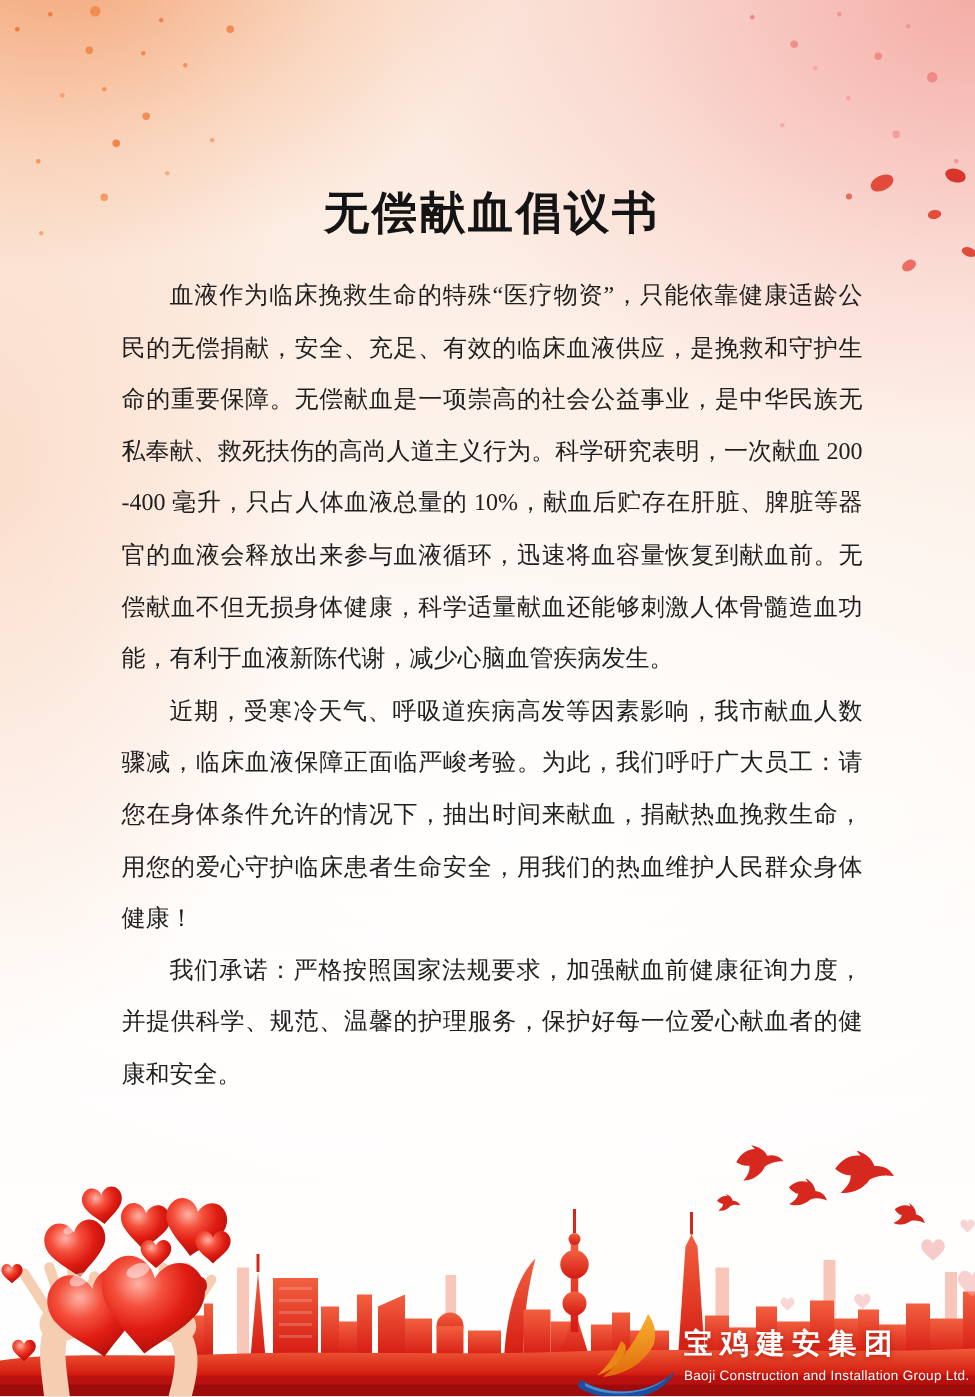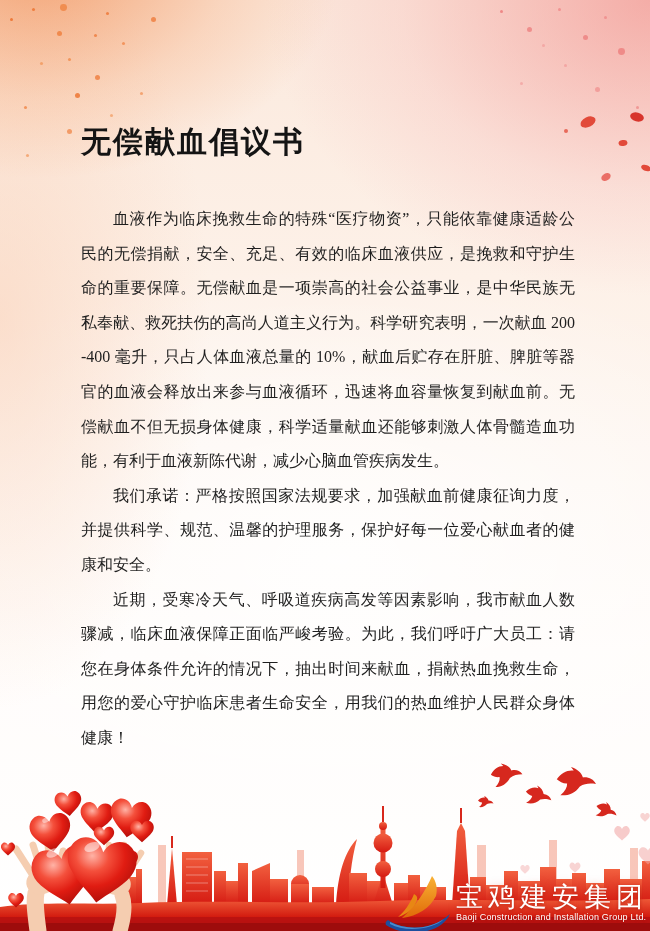--- a/index.html
+++ b/index.html
@@ -24,27 +24,27 @@
       130px 74px 0 0 rgba(240,130,60,.6), 58px 112px 0 1px rgba(238,122,52,.65),
       16px 136px 0 0 rgba(240,136,66,.6), 100px 96px 0 0 rgba(240,136,66,.55); }
   .splatter.pink { left:500px; top:10px; background:rgba(235,120,120,.8);
     box-shadow: 28px 18px 0 1px rgba(235,120,120,.7), 58px -2px 0 0 rgba(238,132,132,.75),
       84px 26px 0 1px rgba(235,120,120,.7), 104px 6px 0 0 rgba(238,132,132,.7),
       120px 40px 0 2px rgba(235,112,112,.65), 64px 54px 0 0 rgba(240,146,146,.6),
       20px 72px 0 0 rgba(240,146,146,.55), 96px 78px 0 1px rgba(238,132,132,.6),
       136px 96px 0 0 rgba(235,120,120,.6), 42px 34px 0 0 rgba(240,146,146,.55); }
   .art { position:absolute; inset:0; z-index:2; }
   .content { position:absolute; left:81px; top:122px; width:494px; z-index:3; }
-  .doc-title { font-size:30px; font-weight:bold; color:#141414; text-align:left;
-    letter-spacing:2px; margin-bottom:39px; }
+  .doc-title { font-size:30px; font-weight:bold; color:#141414; text-align:center;
+    letter-spacing:2px; margin-bottom:18px; }
   .doc-paragraph { font-size:16px; line-height:34.6px; color:#1f1f1f;
     text-align:justify; text-indent:2em; word-break:break-all; }
   .logo-text { position:absolute; left:456px; top:882px; z-index:4;
     font-family:"Liberation Sans", sans-serif; color:#ffffff; }
-  .logo-cn { font-size:27px; font-weight:normal; letter-spacing:5px; line-height:30px;
+  .logo-cn { font-size:19px; font-weight:bold; letter-spacing:5px; line-height:30px;
     text-shadow:0 1px 3px rgba(170,25,12,.6), 0 0 8px rgba(210,50,30,.5); white-space:nowrap; }
   .logo-en { font-size:9px; letter-spacing:.2px; line-height:11px;
     text-shadow:0 1px 2px rgba(170,25,12,.7); white-space:nowrap; }
 </style>
 </head>
 <body>
 
 <div class="page">
 
   <span class="splatter orange"></span>
@@ -202,22 +202,22 @@
       <path d="M34 0 C28 14 18 30 4 42 C20 40 32 32 38 20 C40 12 38 5 34 0 Z" fill="url(#sailGrad)"></path>
       <path d="M16 18 C12 28 6 36 0 41 C10 38 17 31 19 24 C20 21 18 19 16 18 Z" fill="#e88714"></path>
       <path d="M-10 44 C6 55 34 55 52 38 C44 57 10 63 -12 49 C-13 47 -12 45 -10 44 Z" fill="#1d4e9e"></path>
       <path d="M-8 46 C8 54 30 54 46 43 C36 53 8 57 -8 48 Z" fill="#4f93d2" opacity=".9"></path>
     </g>
   </svg>
 
   <div class="content">
     <h1 class="doc-title">无偿献血倡议书</h1>
     <p class="doc-paragraph">血液作为临床挽救生命的特殊“医疗物资”，只能依靠健康适龄公民的无偿捐献，安全、充足、有效的临床血液供应，是挽救和守护生命的重要保障。无偿献血是一项崇高的社会公益事业，是中华民族无私奉献、救死扶伤的高尚人道主义行为。科学研究表明，一次献血 200-400 毫升，只占人体血液总量的 10%，献血后贮存在肝脏、脾脏等器官的血液会释放出来参与血液循环，迅速将血容量恢复到献血前。无偿献血不但无损身体健康，科学适量献血还能够刺激人体骨髓造血功能，有利于血液新陈代谢，减少心脑血管疾病发生。</p>
+    <p class="doc-paragraph">近期，受寒冷天气、呼吸道疾病高发等因素影响，我市献血人数骤减，临床血液保障正面临严峻考验。为此，我们呼吁广大员工：请您在身体条件允许的情况下，抽出时间来献血，捐献热血挽救生命，用您的爱心守护临床患者生命安全，用我们的热血维护人民群众身体健康！</p>
     <p class="doc-paragraph">我们承诺：严格按照国家法规要求，加强献血前健康征询力度，并提供科学、规范、温馨的护理服务，保护好每一位爱心献血者的健康和安全。</p>
-    <p class="doc-paragraph">近期，受寒冷天气、呼吸道疾病高发等因素影响，我市献血人数骤减，临床血液保障正面临严峻考验。为此，我们呼吁广大员工：请您在身体条件允许的情况下，抽出时间来献血，捐献热血挽救生命，用您的爱心守护临床患者生命安全，用我们的热血维护人民群众身体健康！</p>
   </div>
 
   <div class="logo-text">
     <div class="logo-cn">宝鸡建安集团</div>
     <div class="logo-en">Baoji Construction and Installation Group Ltd.</div>
   </div>
 
 </div>
 
 </body></html>

